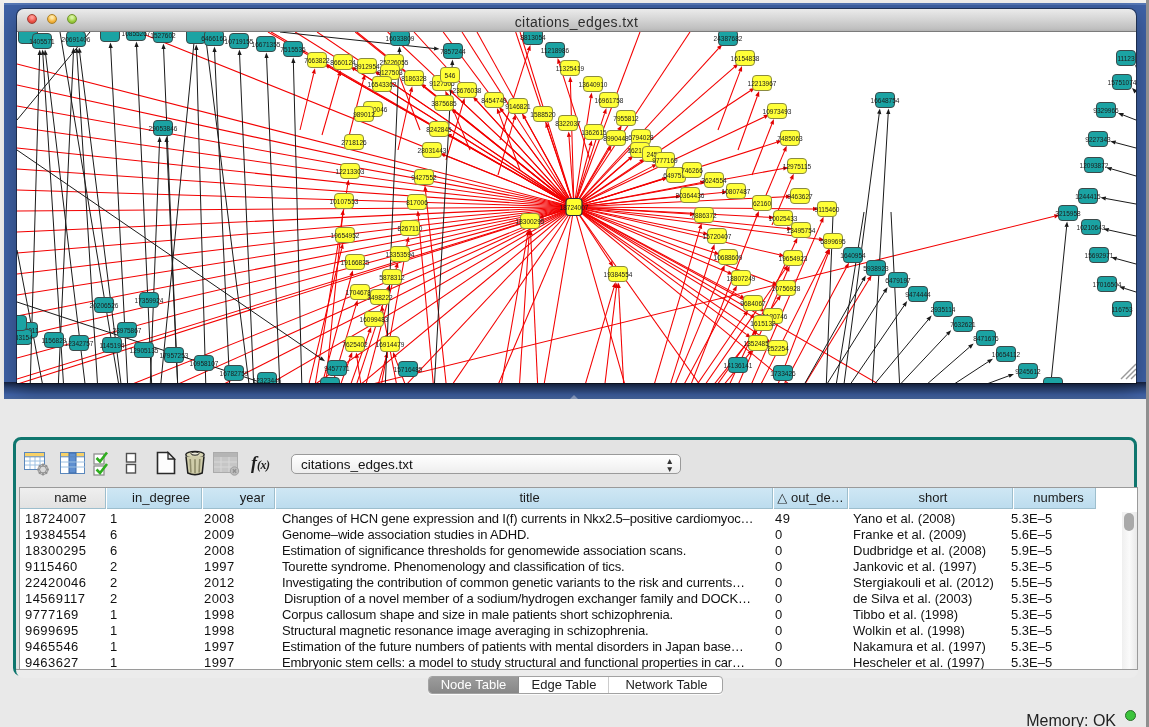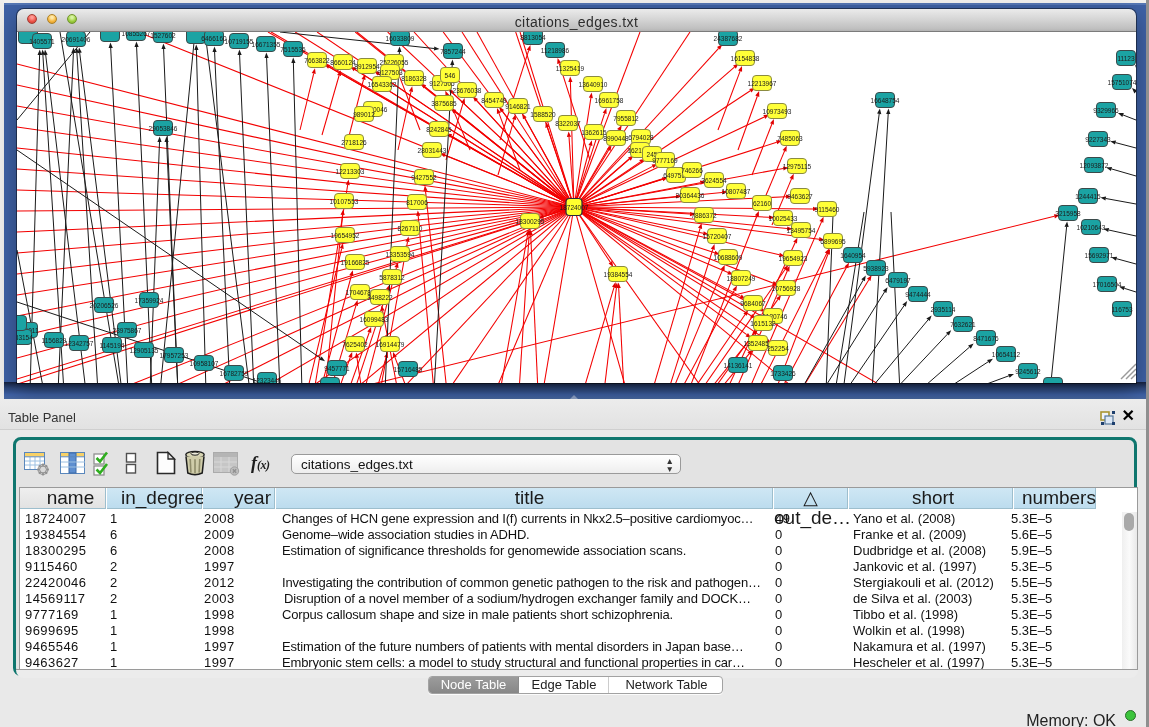--- a/index.html
+++ b/index.html
@@ -22,21 +22,21 @@
 #tphead{position:absolute;left:0;top:0;width:100%;height:31px;background:linear-gradient(#ececec,#e2e2e2);border-bottom:1px solid #cfcfcf}
 #tphead .t{position:absolute;left:8px;top:11px;font-size:13px;color:#333}
 #tpx{position:absolute;right:11px;top:7px;font-size:16px;font-weight:bold;color:#000}
 #panel{position:absolute;left:13px;top:38px;width:1124px;height:239px;background:#e3e3e3;border:3px solid #0f766e;border-radius:8px}
 #toolbar{position:absolute;left:0;top:0;width:100%;height:47px}
 #dropdown{position:absolute;left:275px;top:14px;width:390px;height:20px;background:linear-gradient(#fff,#f3f3f3 70%,#ededed);border:1px solid #9a9a9a;border-radius:5px}
 #dropdown .t{position:absolute;left:9px;top:2px;font-size:13.5px;color:#111}
 #dropdown .ar{position:absolute;right:6px;top:1.5px;font-size:8.5px;color:#333;line-height:8.5px;letter-spacing:0}
 #tbl{position:absolute;left:3px;top:47px;width:1119px;height:182px;background:#fff;border:1px solid #9a9a9a;border-bottom:none}
 #thead{position:absolute;left:0;top:0;width:1076px;height:21px}
-.th{position:absolute;top:0;height:21px;background:linear-gradient(#cfe7f4,#bcdcee);border-right:1px solid #9dbecd;border-bottom:1px solid #9dbecd;font-size:19px;color:#1a1a1a;text-align:center;line-height:20px}
+.th{position:absolute;top:0;height:21px;background:linear-gradient(#cfe7f4,#bcdcee);border-right:1px solid #9dbecd;border-bottom:1px solid #9dbecd;font-size:13px;color:#1a1a1a;text-align:center;line-height:20px}
 .tr{position:absolute;left:0;width:1076px;height:16px;font-size:13px;color:#111}
 .tr .num{letter-spacing:.45px}
 .tr span{position:absolute;top:0;white-space:nowrap}
 #sbar{position:absolute;left:1102px;top:24px;width:15px;height:158px;background:linear-gradient(90deg,#efefef,#fafafa 50%,#e8e8e8)}
 #sthumb{position:absolute;left:2px;top:1px;width:10px;height:18px;border-radius:5px;background:#a9a9a9}
 #tfoot{position:absolute;left:0px;top:229px;width:1122px;height:9px;background:#ececec;border-top:1px solid #9a9a9a;border-radius:0 0 8px 8px}
 #tabs{position:absolute;left:428px;top:277px;width:295px;height:18px;background:#fff;border:1px solid #a2a2a2;border-radius:4px;box-shadow:0 1px 0 rgba(255,255,255,.8)}
 .tab{position:absolute;top:0;height:16px;font-size:13px;text-align:center;line-height:16px;color:#222}
 #tab1{left:0;width:90px;background:linear-gradient(#9c9c9c,#878787);color:#fff;border-radius:3px 0 0 3px;border-right:1px solid #8b8b8b}
 #tab2{left:91px;width:89px;border-right:1px solid #ccc}
@@ -678,31 +678,20 @@
         </svg>
       </div>
   <div id="titlebar">
         <div class="t">citations_edges.txt</div>
     <div class="light" id="l1"></div>
         <div class="light" id="l2"></div>
         <div class="light" id="l3"></div>
   </div>
 </div>
 <div id="tablepanel">
-  <div id="tphead">
-        <div class="t">Table Panel</div>
-    <svg id="floaticon" width="16" height="16" viewBox="0 0 16 16">
-      <rect x="1" y="2" width="8" height="8" fill="#eef3fa" stroke="#a89532" stroke-width="1.6"></rect>
-      <rect x="5" y="6" width="8" height="8" fill="#dce8f6" stroke="#56779c" stroke-width="1.2"></rect>
-      <rect x="12" y="1" width="3" height="3" fill="#1d3f6e"></rect>
-          <rect x="1" y="12" width="3" height="3" fill="#1d3f6e"></rect>
-      <rect x="12" y="12" width="3" height="3" fill="#1d3f6e"></rect>
-    </svg>
-    <div id="tpx">✕</div>
-  </div>
   <div id="panel">
     <div id="toolbar">
 <svg width="28" height="26" viewBox="0 0 28 26" style="position:absolute;left:7px;top:10px">
  <rect x="1.5" y="2.5" width="20" height="17" fill="#fff" stroke="#5a87bc"></rect>
  <rect x="2" y="3" width="19" height="3.5" fill="#f7d168"></rect>
  <g stroke="#9cc0e2">
               <line x1="2" y1="11" x2="21" y2="11"></line>
               <line x1="2" y1="15" x2="21" y2="15"></line>
  <line x1="7" y1="7" x2="7" y2="19"></line>
               <line x1="12" y1="7" x2="12" y2="19"></line>
@@ -806,29 +795,30 @@
             <span class="num" style="left:184px">2008</span>
             <span style="left:262px;letter-spacing:-.17px">Estimation of significance thresholds for genomewide association scans.</span>
             <span class="num" style="left:755px">0</span>
             <span style="left:833px">Dudbridge et al. (2008)</span>
             <span style="left:991px">5.9E–5</span>
           </div>
           <div class="tr" style="top:71px">
             <span class="num" style="left:5px">9115460</span>
             <span class="num" style="left:90px">2</span>
             <span class="num" style="left:184px">1997</span>
+            <span style="left:262px;letter-spacing:-.17px">Tourette syndrome. Phenomenology and classification of tics.</span>
             <span class="num" style="left:755px">0</span>
             <span style="left:833px">Jankovic et al. (1997)</span>
             <span style="left:991px">5.3E–5</span>
           </div>
           <div class="tr" style="top:87px">
             <span class="num" style="left:5px">22420046</span>
             <span class="num" style="left:90px">2</span>
             <span class="num" style="left:184px">2012</span>
-            <span style="left:262px;letter-spacing:-.17px">Investigating the contribution of common genetic pathogen to the risk and pathogen…</span>
+            <span style="left:262px;letter-spacing:-.17px">Investigating the contribution of common genetic variants to the risk and currents…</span>
             <span class="num" style="left:755px">0</span>
             <span style="left:833px">Stergiakouli et al. (2012)</span>
             <span style="left:991px">5.5E–5</span>
           </div>
           <div class="tr" style="top:103px">
             <span class="num" style="left:5px">14569117</span>
             <span class="num" style="left:90px">2</span>
             <span class="num" style="left:184px">2003</span>
             <span style="left:264px;letter-spacing:-.17px">Disruption of a novel member of a sodium/hydrogen exchanger family and DOCK…</span>
             <span class="num" style="left:755px">0</span>
@@ -841,20 +831,21 @@
             <span class="num" style="left:184px">1998</span>
             <span style="left:262px;letter-spacing:-.17px">Corpus callosum shape and size in male patients short schizophrenia.</span>
             <span class="num" style="left:755px">0</span>
             <span style="left:833px">Tibbo et al. (1998)</span>
             <span style="left:991px">5.3E–5</span>
           </div>
           <div class="tr" style="top:135px">
             <span class="num" style="left:5px">9699695</span>
             <span class="num" style="left:90px">1</span>
             <span class="num" style="left:184px">1998</span>
+            <span style="left:262px;letter-spacing:-.17px">Structural magnetic resonance image averaging in schizophrenia.</span>
             <span class="num" style="left:755px">0</span>
             <span style="left:833px">Wolkin et al. (1998)</span>
             <span style="left:991px">5.3E–5</span>
           </div>
           <div class="tr" style="top:151px">
             <span class="num" style="left:5px">9465546</span>
             <span class="num" style="left:90px">1</span>
             <span class="num" style="left:184px">1997</span>
             <span style="left:262px;letter-spacing:-.17px">Estimation of the future numbers of patients with mental disorders in Japan base…</span>
             <span class="num" style="left:755px">0</span>

